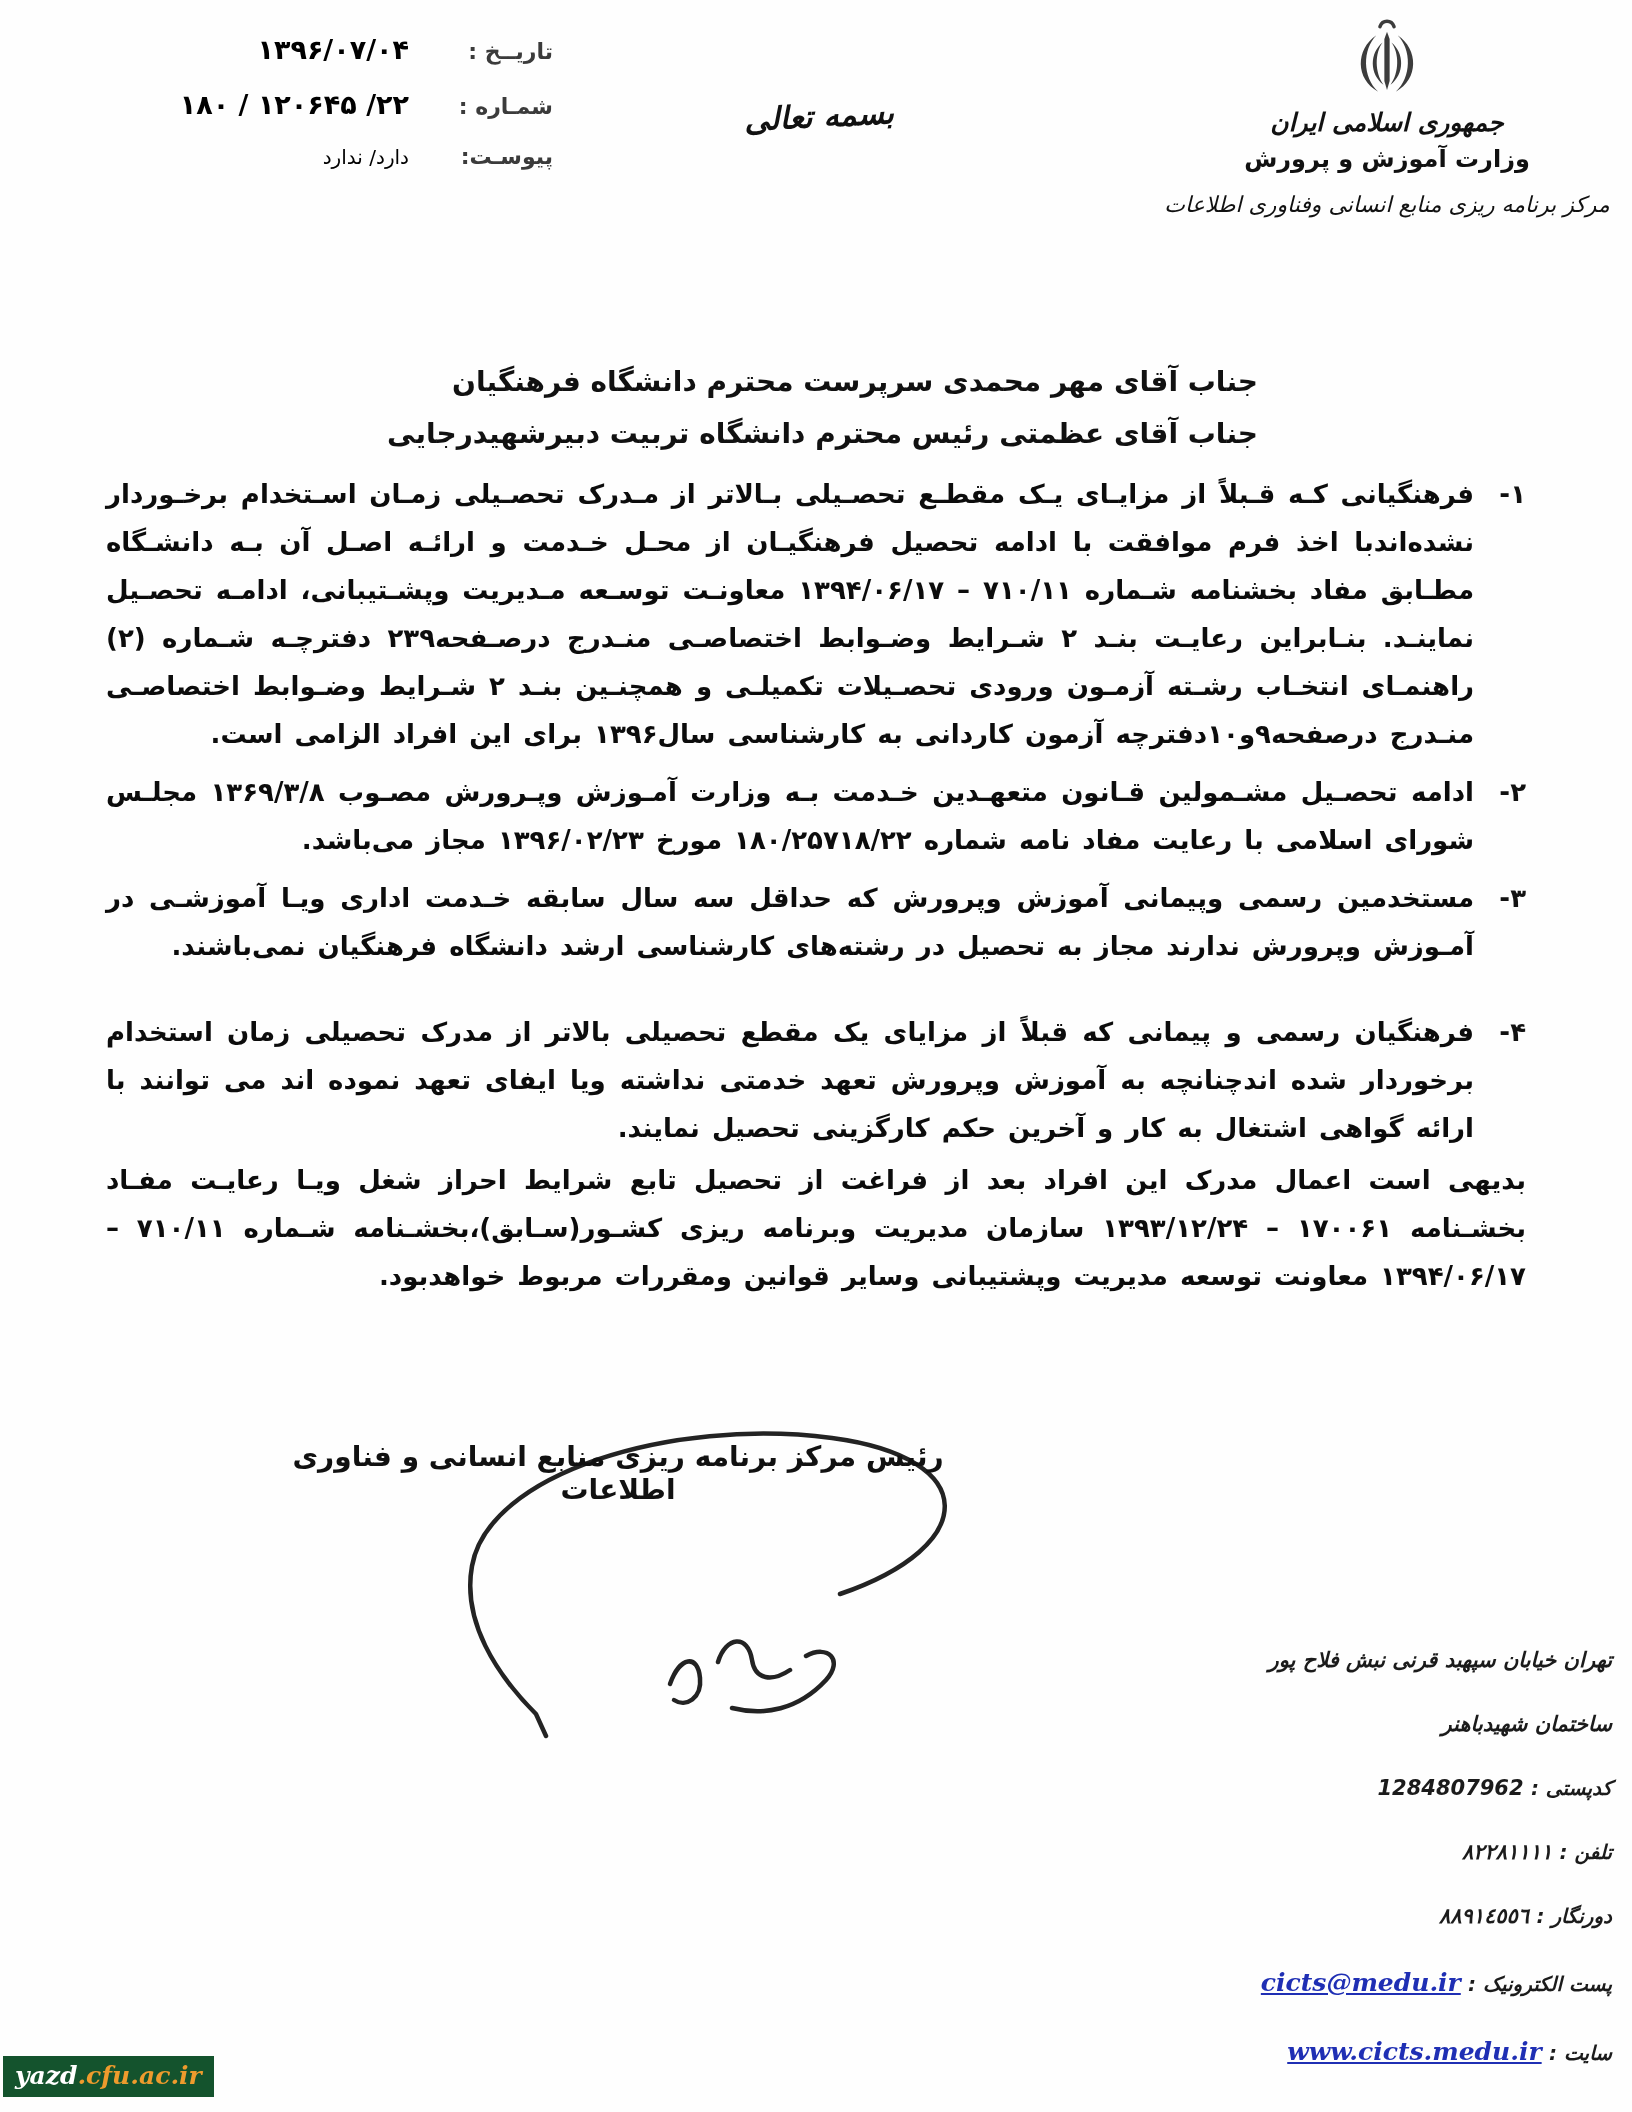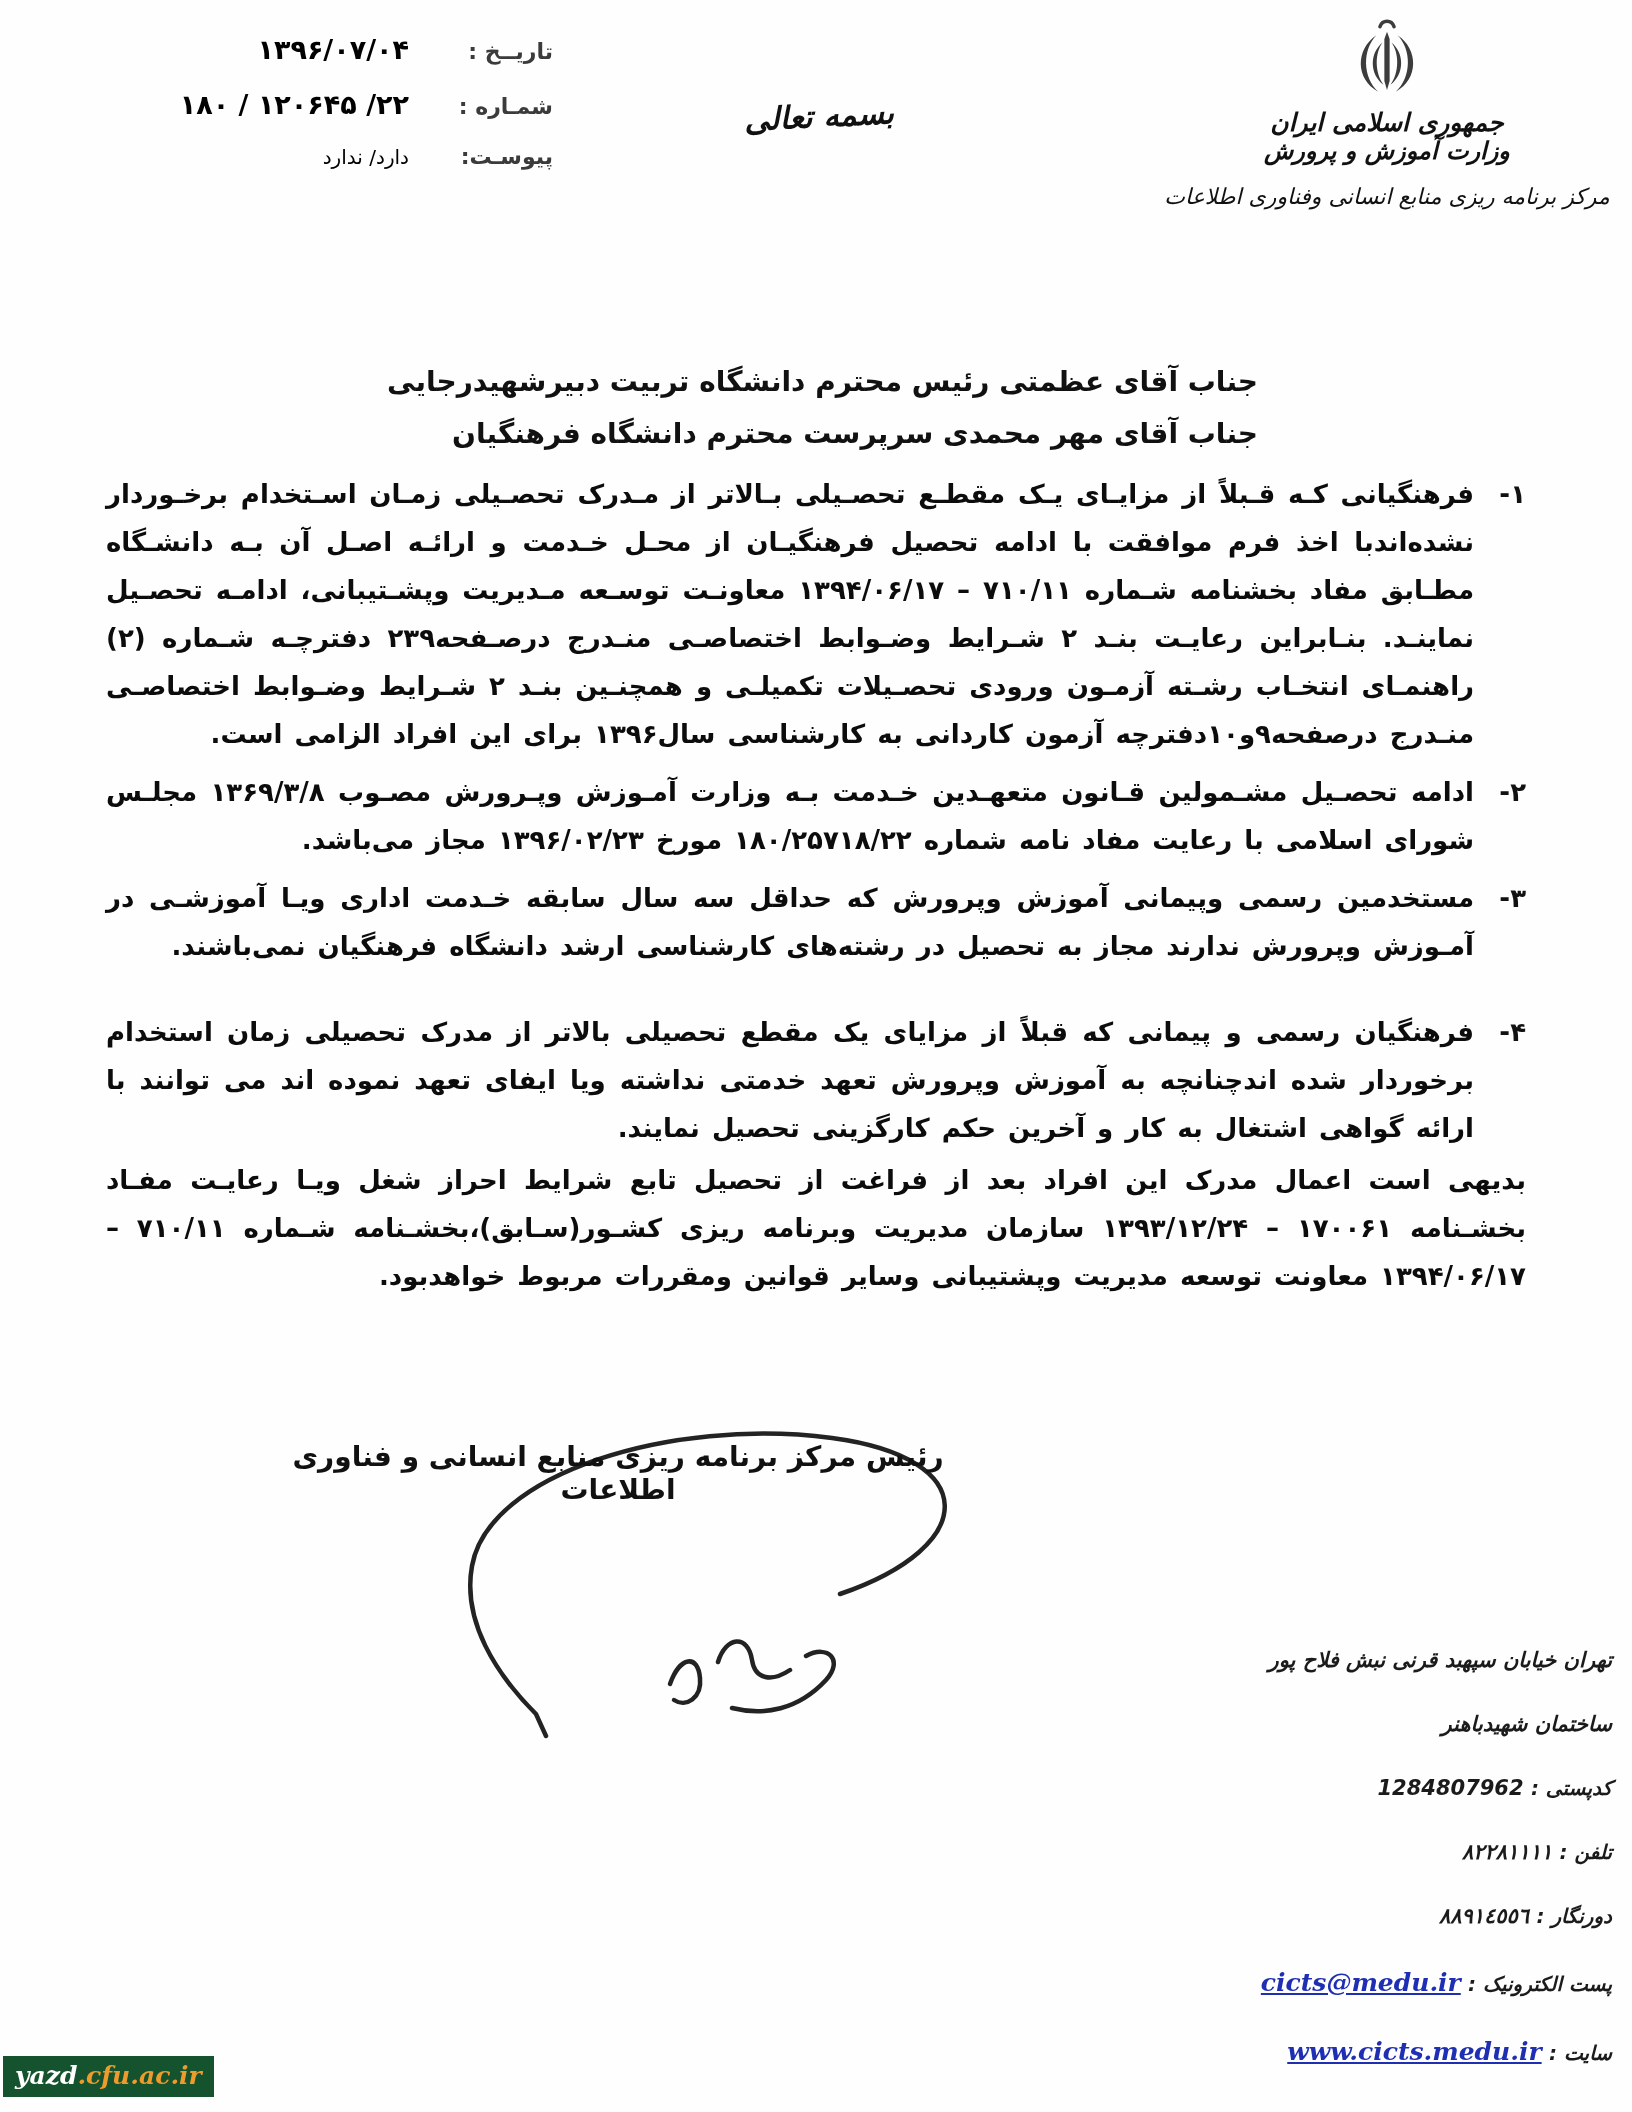--- a/index.html
+++ b/index.html
@@ -16,21 +16,21 @@
   .hdr-value.small{font-size:20px;font-weight:normal;color:#000000;letter-spacing:0;}
   
   .besmele{
     position:absolute;left:688px;top:98px;width:262px;text-align:center;
     font-size:31px;font-weight:bold;font-style:italic;transform:rotate(-3deg);
   }
   
   .letterhead{position:absolute;left:1152px;top:16px;width:470px;text-align:center;}
   .emblem-wrap{height:92px;}
   .lh-line1{font-size:25px;font-weight:bold;font-style:italic;margin-top:0;}
-  .lh-line2{font-size:24px;font-weight:bold;font-style:italic;margin-top:0;}
+  .lh-line2{font-size:24px;font-weight:bold;margin-top:8px;}
   .lh-line3{font-size:22px;font-weight:normal;font-style:italic;margin-top:19px;white-space:nowrap;}
   
   .bodytext{position:absolute;left:106px;top:356px;width:1420px;}
   .recipient{font-size:28px;font-weight:bold;line-height:52px;text-align:right;padding-left:0;padding-right:268px;white-space:nowrap;}
   .para{font-size:26px;font-weight:bold;line-height:48px;text-align:justify;word-spacing:3px;color:#0c0c0c;}
   .intro{margin-top:14px;}
   .item{display:flex;margin-top:10px;}
   .item .num{flex:none;width:52px;font-size:26px;font-weight:bold;line-height:48px;}
   .item .txt{flex:1;}
   .item.gap-before{margin-top:38px;}
@@ -90,22 +90,22 @@
         </g>
         <path d="M42 12 C 45 4 55 4 58 12" fill="none" stroke="#3c3c3c" stroke-width="4" stroke-linecap="round"></path>
       </svg>
     </div>
     <div class="lh-line1">جمهوری اسلامی ایران</div>
     <div class="lh-line2">وزارت آموزش و پرورش</div>
     <div class="lh-line3">مرکز برنامه ریزی منابع انسانی وفناوری اطلاعات</div>
   </div>
 
   <div class="bodytext">
+    <div class="recipient">جناب آقای مهر محمدی سرپرست محترم دانشگاه فرهنگیان</div>
     <div class="recipient">جناب آقای عظمتی رئیس محترم دانشگاه تربیت دبیرشهیدرجایی</div>
-    <div class="recipient">جناب آقای مهر محمدی سرپرست محترم دانشگاه فرهنگیان</div>
 
 
     <div class="item">
       <div class="num">۱-</div>
       <div class="para txt">فرهنگیانی کـه قـبلاً از مزایـای یـک مقطـع تحصـیلی بـالاتر از مـدرک تحصـیلی زمـان اسـتخدام برخـوردار نشده‌اندبا اخذ فرم موافقت با ادامه تحصیل فرهنگیـان از محـل خـدمت و ارائـه اصـل آن بـه دانشـگاه مطـابق مفاد بخشنامه شـماره ۷۱۰/۱۱ – ۱۳۹۴/۰۶/۱۷ معاونـت  توسـعه مـدیریت وپشـتیبانی، ادامـه تحصـیل نماینـد. بنـابراین رعایـت بنـد ۲ شـرایط وضـوابط اختصاصـی منـدرج درصـفحه۲۳۹ دفترچـه شـماره (۲) راهنمـای انتخـاب رشـته آزمـون ورودی تحصـیلات  تکمیلـی و همچنـین بنـد ۲ شـرایط وضـوابط اختصاصـی منـدرج درصفحه۹و۱۰دفترچه آزمون کاردانی به کارشناسی سال۱۳۹۶ برای این افراد الزامی است.</div>
     </div>
     <div class="item">
       <div class="num">۲-</div>
       <div class="para txt">ادامه تحصـیل مشـمولین قـانون متعهـدین خـدمت  بـه وزارت آمـوزش وپـرورش مصـوب ۱۳۶۹/۳/۸ مجلـس شورای اسلامی با رعایت مفاد نامه شماره ۱۸۰/۲۵۷۱۸/۲۲ مورخ ۱۳۹۶/۰۲/۲۳ مجاز می‌باشد.</div>
     </div>

